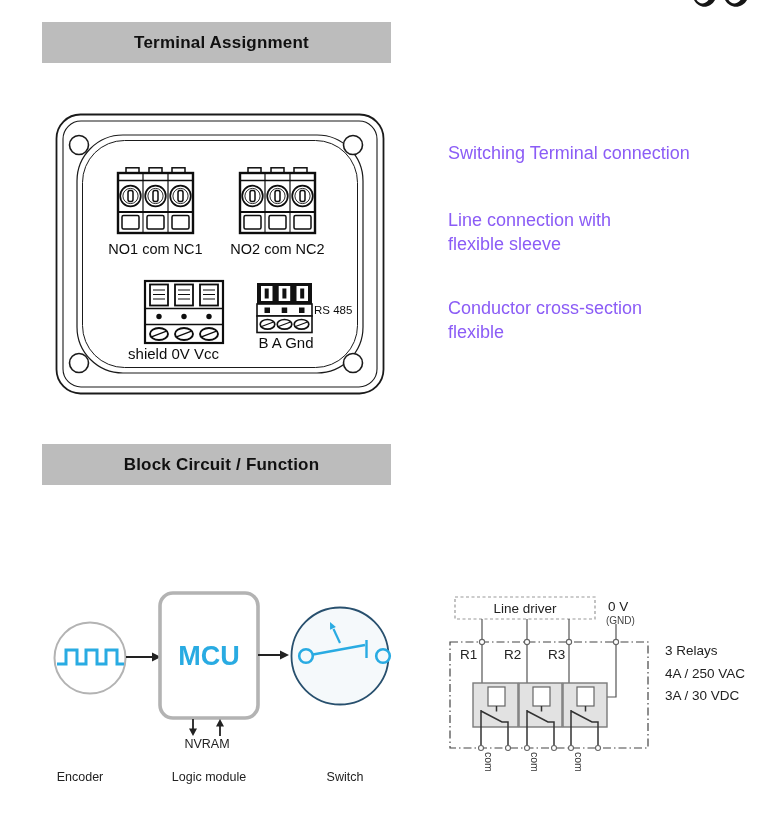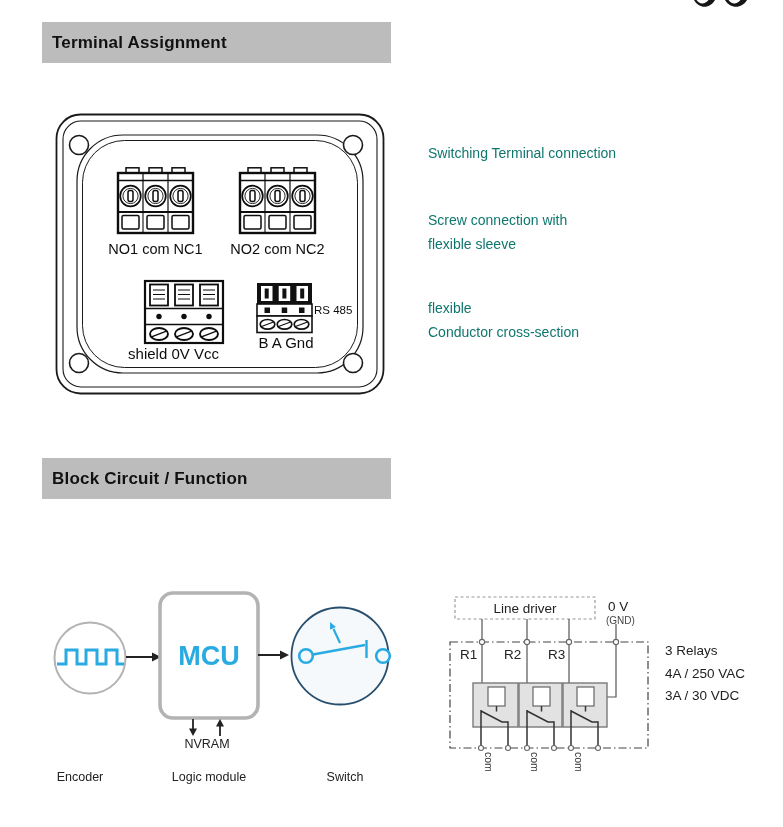--- a/index.html
+++ b/index.html
@@ -4,27 +4,27 @@
 <style>
   * { margin:0; padding:0; box-sizing:border-box; }
   html,body { background:#ffffff; }
   .page {
     position:relative; width:783px; height:827px; background:#fff;
     font-family:"Liberation Sans", sans-serif; overflow:hidden; color:#1b1b1b;
   }
   .secbar {
     position:absolute; left:42px; width:349px; height:41px; background:#bcbcbc;
     display:flex; align-items:center; padding-left:10px;
-    font-weight:bold; font-size:17px; color:#111; letter-spacing:0.2px;
+    font-weight:bold; font-size:17px; color:#111; letter-spacing:0.2px;justify-content:center;
   }
   .secbar.first  { top:22px; }
-  .secbar.second { top:458px; }
+  .secbar.second { top:444px; }
   .logo { position:absolute; left:692px; top:0; }
   .plate { position:absolute; left:55px; top:113px; }
-  .note { position:absolute; left:428px; font-size:14px; line-height:24px; color:#0f766e; }
+  .note { position:absolute; left:448px; font-size:18px; line-height:24px; color:#8b5cf6; }
   .diagram { position:absolute; left:0; top:580px; }
   svg text { font-family:"Liberation Sans", sans-serif; }
 </style>
 </head>
 <body>
 
 <div class="page">
 
   <svg class="logo" width="70" height="14" viewBox="0 0 70 14">
     <path d="M2,0 C7,9 18,9 23,0 L16.5,0 C13,4.5 7.5,4.5 4.5,0 Z" fill="#161616"></path>
@@ -131,26 +131,26 @@
       <text x="118.5" y="246" font-size="15">shield 0V Vcc</text>
       <text x="231" y="235" font-size="15">B A Gnd</text>
       <text x="259" y="201" font-size="11.5" text-anchor="start">RS 485</text>
     </g>
   </svg>
 
   <div class="note" style="top:141px">
     <div>Switching Terminal connection</div>
   </div>
   <div class="note" style="top:208px">
-    <div>Screw connection with</div>
+    <div>Line connection with</div>
     <div>flexible sleeve</div>
   </div>
   <div class="note" style="top:296px">
+    <div>Conductor cross-section</div>
     <div>flexible</div>
-    <div>Conductor cross-section</div>
   </div>
 
   <div class="secbar second">
     <span>Block Circuit / Function</span>
   </div>
 
   <svg class="diagram" width="783" height="247" viewBox="0 580 783 247">
 
     <g>
       <circle cx="90" cy="658" r="35.5" fill="#fff" stroke="#b3b3b3" stroke-width="2"></circle>

